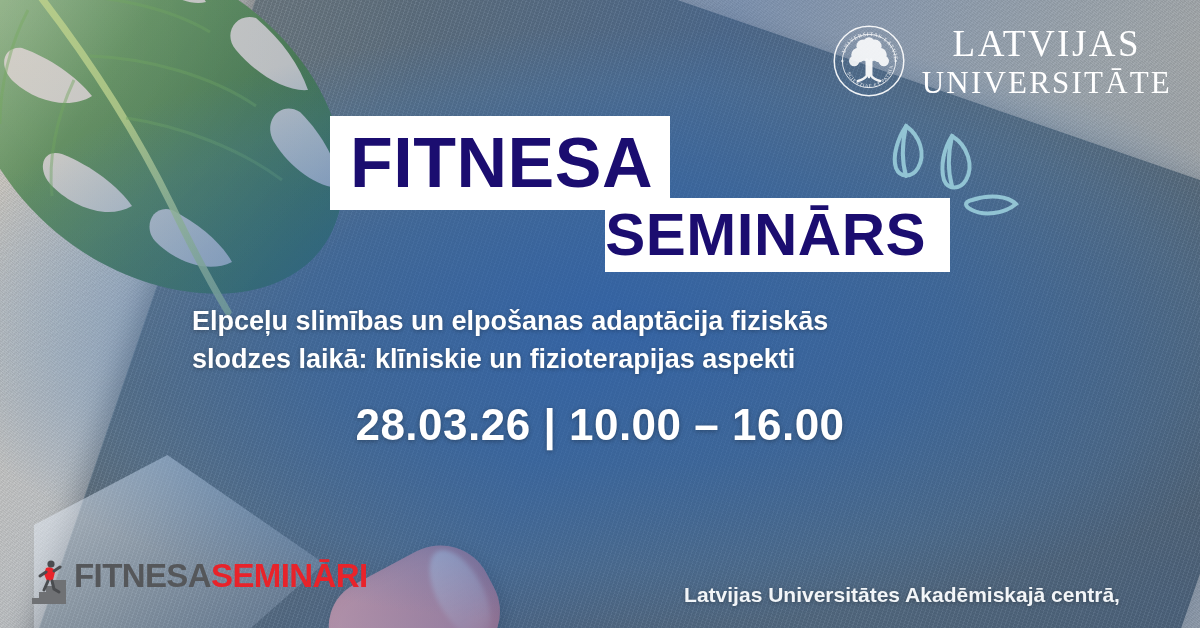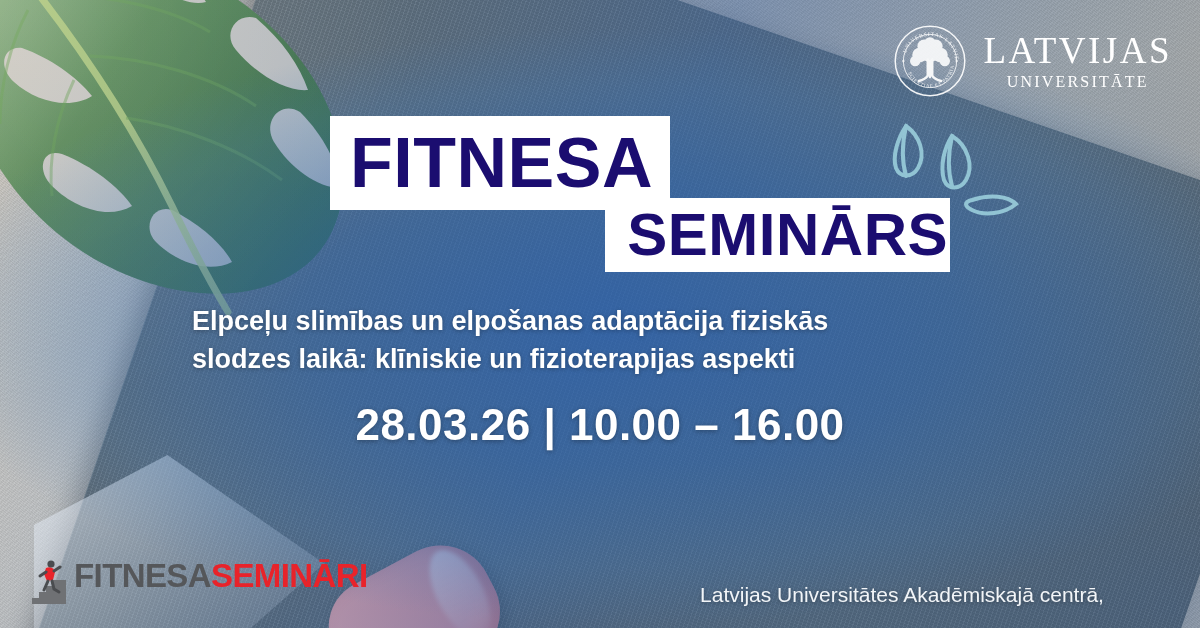--- a/index.html
+++ b/index.html
@@ -122,21 +122,21 @@
   .title-box .t {
     color:#1b0d70;
     font-weight:bold;
     font-size:70px;
     letter-spacing:.5px;
     line-height:1;
     white-space:nowrap;
   }
   #title-line-1 { left:330px; top:116px; width:340px; height:94px; }
   #title-line-2 { left:605px; top:198px; width:345px; height:74px;
-                  justify-content:flex-end; padding-right:2px; }
+                  justify-content:flex-end; padding-right:24px; }
   #title-line-2 .t { font-size:60px; }
 
   .subtitle {
     position:absolute; left:192px; top:302px; width:800px;
     text-align:left;
     color:#ffffff;
     font-size:27px; font-weight:bold;
     line-height:1.42;
     text-shadow:0 1px 4px rgba(0,0,0,.30);
   }
@@ -147,41 +147,41 @@
     color:#ffffff;
     font-size:44px; font-weight:bold;
     letter-spacing:.5px;
     text-shadow:0 1px 5px rgba(0,0,0,.32);
   }
 
   .venue {
     position:absolute; right:38px; bottom:18px; width:520px;
     text-align:center;
     color:#f2f5f8;
-    font-size:21px; font-weight:400;
+    font-size:21px; font-weight:700;
     line-height:1.48;
     text-shadow:0 1px 4px rgba(0,0,0,.30);
     margin-top:16px;
   }
 
   
   .lu-logo {
     position:absolute; right:28px; top:24px;
     display:flex; align-items:center; gap:16px;
   }
   .lu-seal { width:74px; height:74px; flex:0 0 auto; opacity:.92; }
   .lu-seal svg { width:100%; height:100%; display:block; }
   .lu-words { display:flex; flex-direction:column; line-height:1;text-align:center; }
   .lu-words .l1 {
     font-family:"Liberation Serif", serif;
     color:#ffffff; font-size:37px; letter-spacing:2.5px;
   }
   .lu-words .l2 {
     font-family:"Liberation Serif", serif;
-    color:#ffffff; font-size:16px; letter-spacing:2.2px; margin-top:5px;
+    color:#ffffff; font-size:31px; letter-spacing:2.2px; margin-top:5px;
   }
 
   
   .fs-logo {
     position:absolute; left:30px; bottom:24px;
     display:flex; align-items:flex-end; gap:4px;
   }
   .fs-mark { width:40px; height:46px; flex:0 0 auto; }
   .fs-mark svg { width:100%; height:100%; display:block; }
   .fs-text { font-size:33px; font-weight:bold; letter-spacing:-.6px; line-height:1; margin-bottom:12px; }

